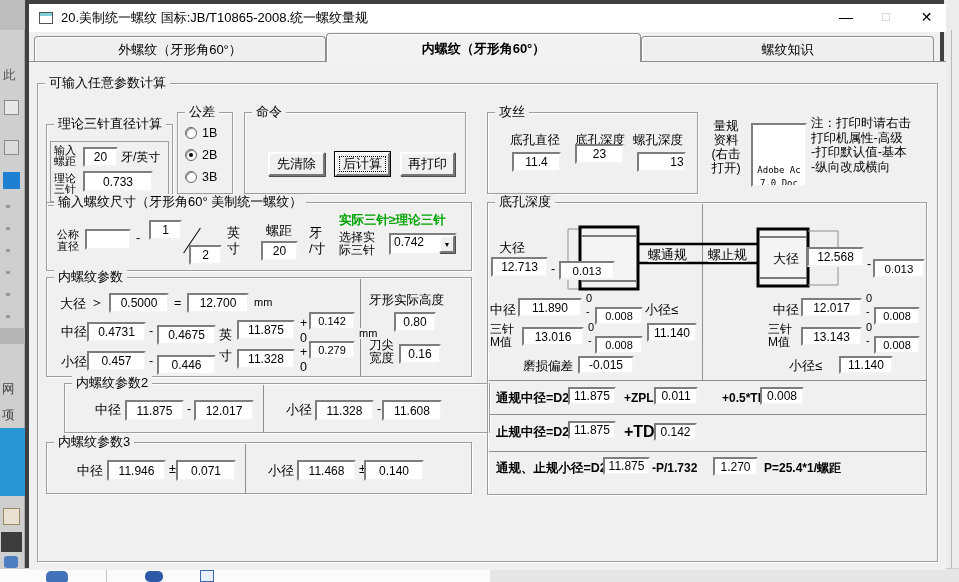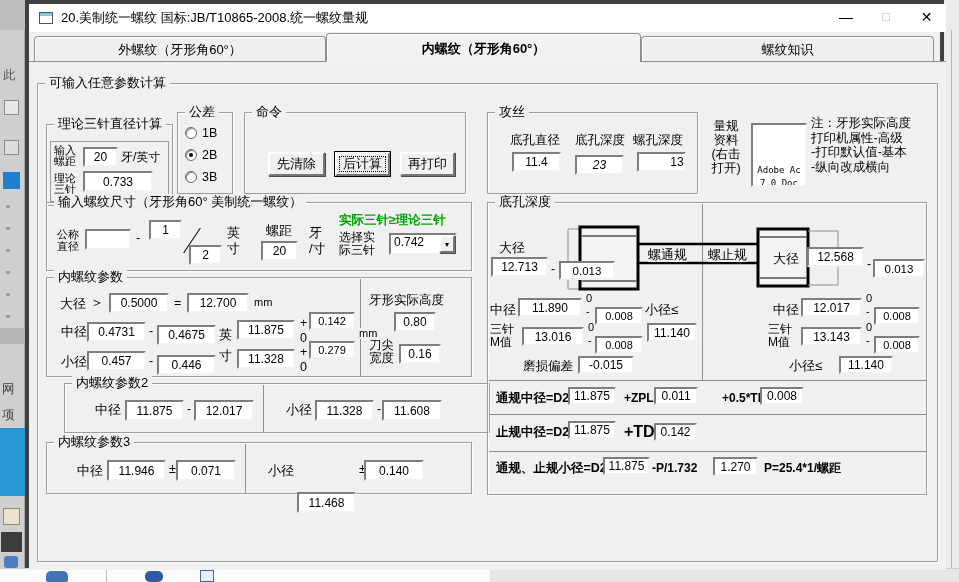--- a/index.html
+++ b/index.html
@@ -120,34 +120,34 @@
         <span>再打印</span>
         </div>
     </div>
 
     <div class="abs grp" style="left:458px;top:50px;width:211px;height:82px;">
       <div class="cap">攻丝</div>
       <div class="abs lb" style="left:22px;top:20px;">底孔直径</div>
       <div class="abs lb" style="left:87px;top:20px;">底孔深度</div>
       <div class="abs lb" style="left:145px;top:20px;">螺孔深度</div>
       <input class="abs tb" style="left: 24px; top: 39px; width: 49px; height: 20px;" value="11.4">
-      <input class="abs tb" style="left: 87px; top: 42px; width: 49px; height: 20px; font-style: italic;" value="23">
+      <input class="abs tb" style="left: 87px; top: 31px; width: 49px; height: 20px;" value="23">
       <input class="abs tb" style="left: 149px; top: 39px; width: 49px; height: 20px; padding-left: 31px;" value="13">
     </div>
 
     <div class="abs lb" style="left:673px;top:57px;width:48px;text-align:center;font-size:12.5px;line-height:14px;">量规
 资料
 (右击
 打开)</div>
     <div class="abs" style="left:722px;top:61px;width:56px;height:64px;background:#fff;border:2px solid;border-color:#7e7e7e #f2f2f2 #f2f2f2 #7e7e7e;overflow:hidden;">
       <div class="abs" style="left:5px;top:24px;width:9px;height:9px;"></div>
       <div class="abs" style="left:0;top:40px;width:52px;font-size:9px;text-align:center;font-family:'DejaVu Sans Mono',monospace;">Adobe Ac</div>
       <div class="abs" style="left:0;top:53px;width:52px;font-size:9px;text-align:center;font-family:'DejaVu Sans Mono',monospace;">7.0 Doc</div>
     </div>
-    <div class="abs lb" style="left:782px;top:54px;width:130px;font-size:12.5px;line-height:14.5px;">注：牙形实际高度
+    <div class="abs lb" style="left:782px;top:54px;width:130px;font-size:12.5px;line-height:14.5px;">注：打印时请右击
 打印机属性-高级
 -打印默认值-基本
 -纵向改成横向</div>
 
     <div class="abs grp" style="left:17px;top:140px;width:426px;height:69px;">
       <div class="cap">输入螺纹尺寸（牙形角60° 美制统一螺纹）</div>
       <div class="abs lb sm" style="left:10px;top:25px;line-height:12px;">公称
 直径</div>
       <input class="abs tb" style="left: 38px; top: 26px; width: 46px; height: 21px;" value="">
       <div class="abs lb" style="left:89px;top:28px;">-</div>
@@ -223,21 +223,21 @@
     </div>
 
     <div class="abs grp" style="left:17px;top:380px;width:426px;height:52px;">
       <div class="cap">内螺纹参数3</div>
       <div class="abs vline" style="left:198px;top:1px;height:49px;"></div>
       <div class="abs lb" style="left:30px;top:21px;font-size:13px;">中径</div>
       <input class="abs tb" style="left: 60px; top: 17px; width: 59px; height: 21px;" value="11.946">
       <div class="abs lb" style="left:122px;top:19px;">±</div>
       <input class="abs tb" style="left: 129px; top: 17px; width: 60px; height: 21px;" value="0.071">
       <div class="abs lb" style="left:221px;top:21px;font-size:13px;">小径</div>
-      <input class="abs tb" style="left: 250px; top: 17px; width: 59px; height: 21px; margin-top: 32px;" value="11.468">
+      <input class="abs tb" style="left: 250px; top: 17px; width: 59px; height: 21px;" value="11.468">
       <div class="abs lb" style="left:312px;top:19px;">±</div>
       <input class="abs tb" style="left: 317px; top: 17px; width: 60px; height: 21px;" value="0.140">
     </div>
 
     <div class="abs grp" style="left:458px;top:140px;width:440px;height:293px;">
       <div class="cap">底孔深度</div>
       <div class="abs vline" style="left:214px;top:1px;height:176px;"></div>
       <div class="abs hline" style="left:1px;top:177px;width:437px;"></div>
       <div class="abs hline" style="left:1px;top:211px;width:437px;"></div>
       <div class="abs hline" style="left:1px;top:248px;width:437px;"></div>

